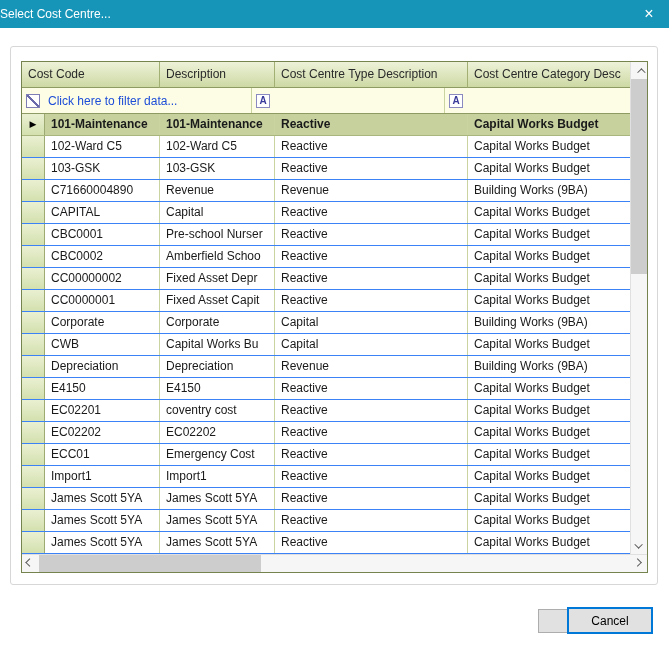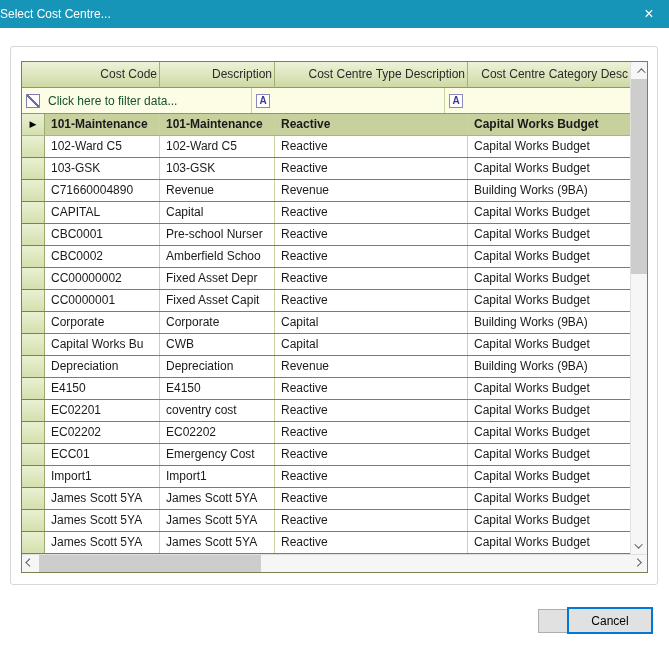--- a/index.html
+++ b/index.html
@@ -26,32 +26,32 @@
   
   .panel {
     position:absolute; left:10px; top:46px; width:648px; height:539px;
     background:#ffffff; border:1px solid #d7d7d7; border-radius:3px;
   }
   
   .grid {
     position:absolute; left:21px; top:61px; width:627px; height:512px;
     border:1px solid #75834e; background:#ffffff;
   }
-  .gheader { display:flex; height:26px; width:608px;text-align:right; }
+  .gheader { display:flex; height:26px; width:608px; }
   .h-cell {
     background:linear-gradient(#edf2d8, #cdd9a4);
     border-right:1px solid #a2b074; border-bottom:1px solid #8e9c63;
     padding:5px 2px 0 6px; color:#2a2a2a;
     white-space:nowrap; overflow:hidden;
   }
   .h1 { width:138px; } .h2 { width:115px; } .h3 { width:193px; } .h4 { width:162px; border-right:none; }
   .gfilter { display:flex; height:26px; width:608px; background:#fdfce4; border-bottom:1px solid #8e9c63; }
   .f-cell { display:flex; align-items:center; padding-left:4px; border-right:1px solid #c9d4a1; }
   .f-sel { width:23px; border-right:none; }
-  .f-text { width:207px; padding-left:3px; color:#14532d; border-right:1px solid #c9d4a1; white-space:nowrap; overflow:hidden; }
+  .f-text { width:207px; padding-left:3px; color:#1d4ed8; border-right:1px solid #c9d4a1; white-space:nowrap; overflow:hidden; }
   .f-c3 { width:193px; } .f-c4 { width:162px; border-right:none; }
   .filter-ico {
     width:14px; height:14px; border:1px solid #7e7eb4; background:
       linear-gradient(45deg, transparent 42%, #6a6aaa 42%, #6a6aaa 56%, transparent 56%), #ffffff;
     flex:0 0 auto;
   }
   .a-ico {
     width:14px; height:14px; border:1px solid #8a8ac0; background:#ffffff;
     color:#3a3a9a; font-weight:bold; font-size:10px; line-height:12px; text-align:center;
     flex:0 0 auto;
@@ -201,22 +201,22 @@
     </div>
     <div class="row">
       <div class="c-sel"></div>
       <div class="c c1">Corporate</div>
       <div class="c c2">Corporate</div>
       <div class="c c3">Capital</div>
       <div class="c c4">Building Works (9BA)</div>
     </div>
     <div class="row">
       <div class="c-sel"></div>
+      <div class="c c1">CWB</div>
       <div class="c c2">Capital Works Bu</div>
-      <div class="c c1">CWB</div>
       <div class="c c3">Capital</div>
       <div class="c c4">Capital Works Budget</div>
     </div>
     <div class="row">
       <div class="c-sel"></div>
       <div class="c c1">Depreciation</div>
       <div class="c c2">Depreciation</div>
       <div class="c c3">Revenue</div>
       <div class="c c4">Building Works (9BA)</div>
     </div>

